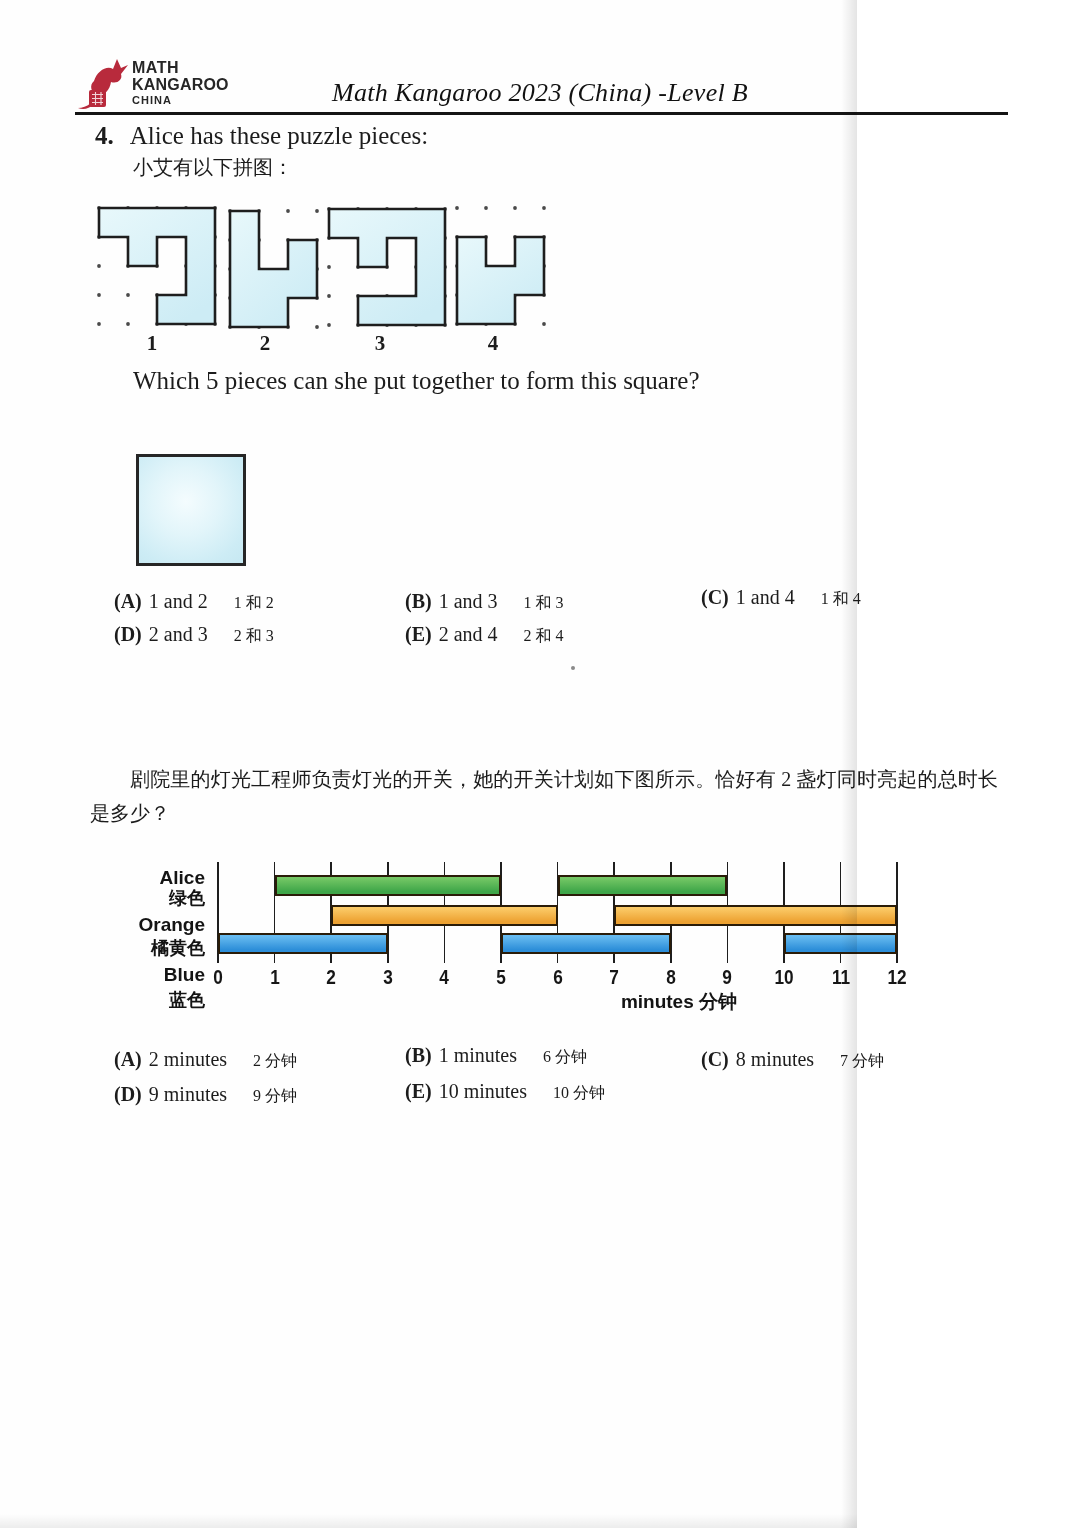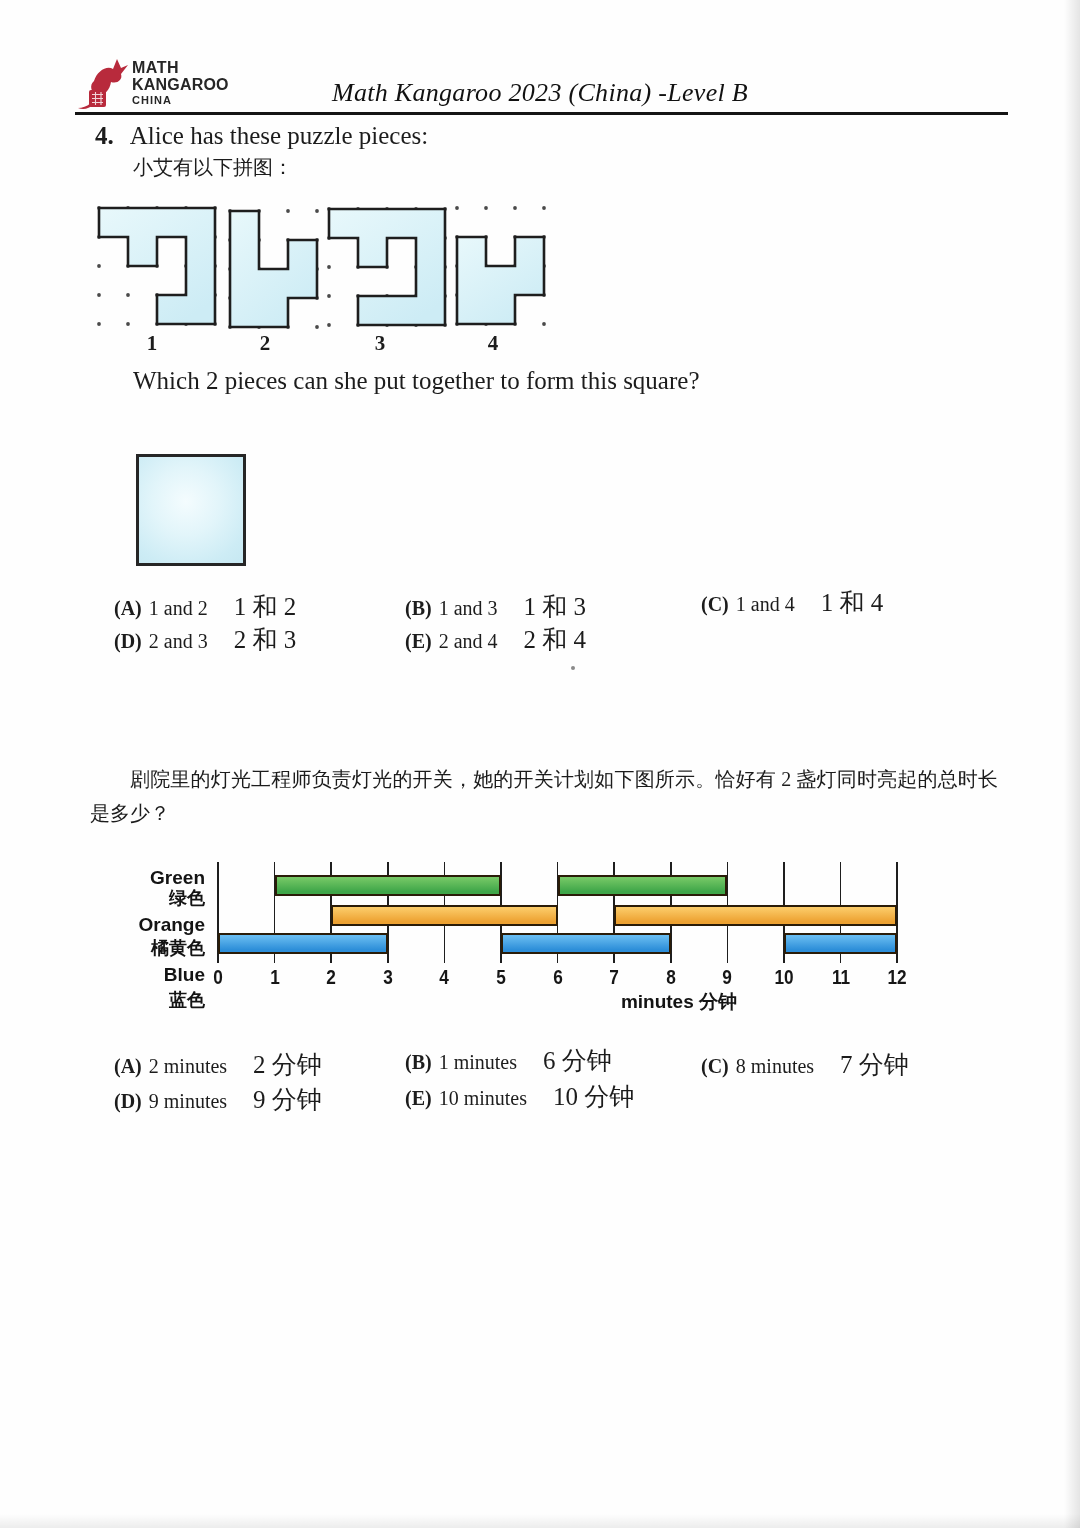--- a/index.html
+++ b/index.html
@@ -1,18 +1,18 @@
 <!DOCTYPE html>
 <html><head>
 <meta charset="utf-8">
 <style>
   html,body{margin:0;padding:0;}
   body{width:1080px;height:1528px;background:#ffffff;overflow:hidden;
        font-family:"Liberation Serif", serif;color:#1c1c1c;}
-  .page{position:relative;width:1080px;height:1528px;background:#fefefe;}
+  .page{position:relative;width:857px;height:1528px;background:#fefefe;}
   
   .edge-right{position:absolute;top:0;right:0;width:16px;height:100%;
     background:linear-gradient(to right, rgba(0,0,0,0), rgba(0,0,0,0.10));}
   .edge-bottom{position:absolute;left:0;bottom:0;width:100%;height:14px;
     background:linear-gradient(to bottom, rgba(0,0,0,0), rgba(0,0,0,0.07));}
   
   .logo-svg{position:absolute;left:70px;top:54px;}
   .title{position:absolute;left:0;top:78px;width:1080px;text-align:center;
     font-style:italic;font-size:26px;letter-spacing:0.3px;color:#111;}
   .rule{position:absolute;left:75px;top:112px;width:933px;height:3px;background:#141414;}
@@ -24,21 +24,21 @@
   
   .piece{position:absolute;}
   .piece-num{position:absolute;width:24px;text-align:center;font-weight:bold;font-size:21px;}
   
   .target-square{position:absolute;left:136px;top:454px;width:104px;height:106px;
     border:3px solid #262626;
     background:radial-gradient(circle at 45% 42%, #f4fcfe 0%, #e2f5fa 40%, #cdecf5 78%, #c6e8f2 100%);}
   
   .opt{position:absolute;font-size:20px;white-space:nowrap;}
   .opt b{font-weight:bold;margin-right:7px;}
-  .opt .zh{margin-left:26px;font-size:25px;}
+  .opt .zh{margin-left:26px;font-size:16px;}
   
   .para{position:absolute;left:90px;width:908px;font-size:20.5px;line-height:34px;text-align:justify;}
   .para b{font-weight:bold;margin-right:12px;}
   .para-zh{text-indent:2em;font-size:20px;}
   
   .chart{position:absolute;left:0;top:860px;width:1080px;height:165px;}
   .gridline{position:absolute;width:1.7px;background:#1e1e1e;}
   .bar{position:absolute;border:2px solid #2a1c08;box-sizing:border-box;}
   .tick-num{position:absolute;width:34px;text-align:center;
     font-family:"Liberation Sans", sans-serif;font-weight:bold;font-size:21px;color:#161616;
@@ -200,21 +200,21 @@
         <circle cx="94" cy="65" r="1.9" fill="#4a4a4a"></circle>
         <circle cx="94" cy="94" r="1.9" fill="#4a4a4a"></circle>
         <circle cx="94" cy="123" r="1.9" fill="#4a4a4a"></circle>
         <polygon points="7,36 36,36 36,65 65,65 65,36 94,36 94,94 65,94 65,123 7,123" fill="url(#pg4)" stroke="#1e1e1e" stroke-width="2.6"></polygon>
       </svg></div>
   <div class="piece-num" style="left:140px;top:331px">1</div>
   <div class="piece-num" style="left:253px;top:331px">2</div>
   <div class="piece-num" style="left:368px;top:331px">3</div>
   <div class="piece-num" style="left:481px;top:331px">4</div>
 
-  <div class="line" style="left:133px;top:367px">Which 2 pieces can she put together to form this square?</div>
+  <div class="line" style="left:133px;top:367px">Which 5 pieces can she put together to form this square?</div>
 
   <div class="target-square"></div>
 
   <div class="opt" style="left:114px;top:590px">
     <b>(A)</b><span>1 and 2</span><span class="zh">1 和 2</span>
   </div>
   <div class="opt" style="left:405px;top:590px">
     <b>(B)</b><span>1 and 3</span><span class="zh">1 和 3</span>
   </div>
   <div class="opt" style="left:701px;top:586px">
@@ -225,21 +225,21 @@
   </div>
   <div class="opt" style="left:405px;top:623px">
     <b>(E)</b><span>2 and 4</span><span class="zh">2 和 4</span>
   </div>
 
   <div class="artifact" style="left:571px;top:666px;width:4px;height:4px"></div>
 
   <div class="para para-zh" style="top:762px">剧院里的灯光工程师负责灯光的开关，她的开关计划如下图所示。恰好有 2 盏灯同时亮起的总时长是多少？</div>
 
   <div class="chart">
-    <div class="ch-label" style="top:7px">Green</div>
+    <div class="ch-label" style="top:7px">Alice</div>
     <div class="ch-label zh" style="top:26px">绿色</div>
     <div class="ch-label" style="top:54px">Orange</div>
     <div class="ch-label zh" style="top:76px">橘黄色</div>
     <div class="ch-label" style="top:104px">Blue</div>
     <div class="ch-label zh" style="top:128px">蓝色</div>
     <div class="x-label">minutes 分钟</div>
   <div class="gridline" style="left: 217.2px; top: 2px; height: 101px;"></div>
       <div class="tick-num" style="left: 201px; top: 105px;">0</div>
       <div class="gridline" style="left: 273.8px; top: 2px; height: 101px;"></div>
       <div class="tick-num" style="left: 257.6px; top: 105px;">1</div>

